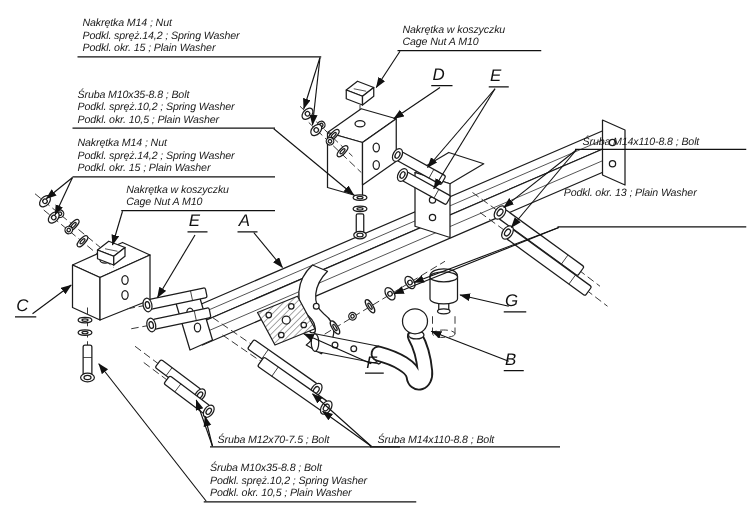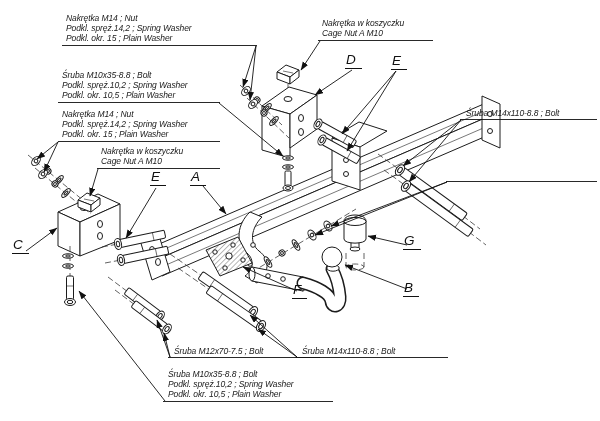--- a/index.html
+++ b/index.html
@@ -392,20 +392,21 @@
   <span>Podkl. okr. 15 ; Plain Washer</span>
 </div>
 <div class="callout" style="left:101px;top:146px">
   <span>Nakrętka w koszyczku</span>
   <span>Cage Nut A M10</span>
 </div>
 <div class="callout" style="left:466px;top:108px">
   <span>Śruba M14x110-8.8 ;  Bolt</span>
 </div>
 <div class="callout" style="left:451px;top:149px">
+  <span>Podkl. okr. 13 ; Plain Washer</span>
 </div>
 <div class="callout" style="left:174px;top:346px">
   <span>Śruba M12x70-7.5 ;  Bolt</span>
 </div>
 <div class="callout" style="left:302px;top:346px">
   <span>Śruba M14x110-8.8 ;  Bolt</span>
 </div>
 <div class="callout" style="left:168px;top:369px">
   <span>Śruba M10x35-8.8 ;  Bolt</span>
   <span>Podkl. spręż.10,2 ; Spring Washer</span>

